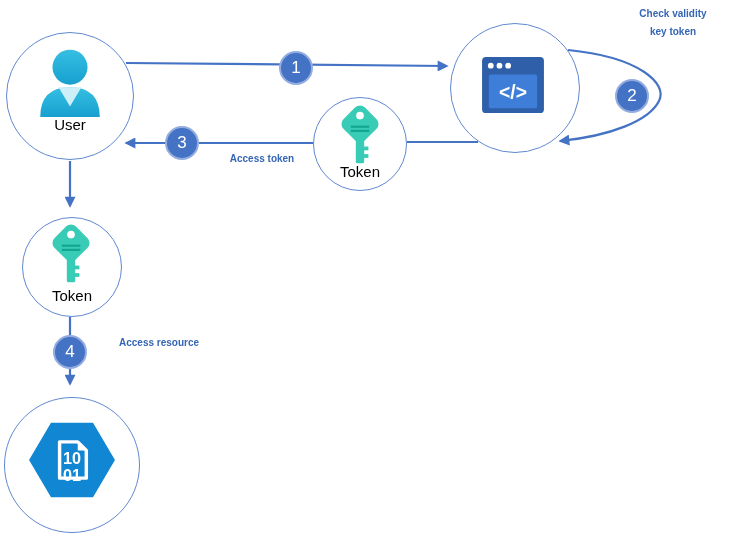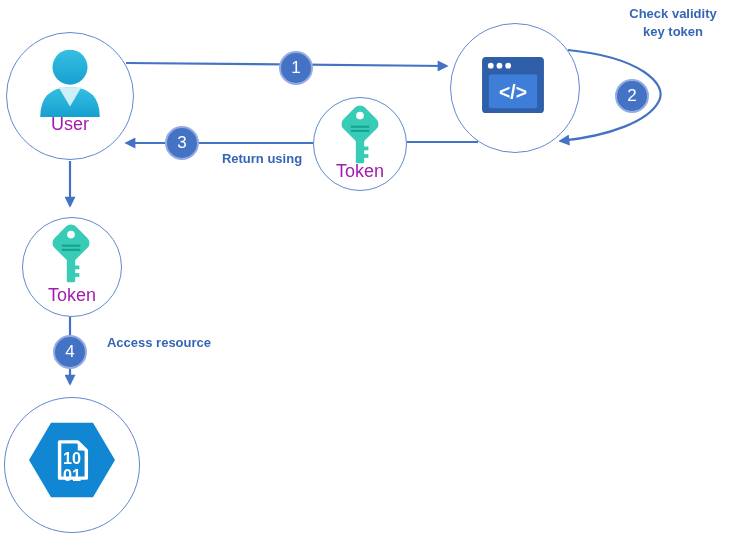--- a/index.html
+++ b/index.html
@@ -5,33 +5,33 @@
   html,body{margin:0;padding:0;background:#fff;}
   .canvas{
     position:relative;width:734px;height:535px;background:#ffffff;
     font-family:"Liberation Sans",sans-serif;overflow:hidden;
   }
   .node{
     position:absolute;border:1.5px solid #6188d2;border-radius:50%;
     background:#ffffff;box-sizing:border-box;
   }
   .node-label{
-    position:absolute;text-align:center;font-size:18px;color:#a21caf;
+    position:absolute;text-align:center;font-size:15px;color:#000000;
     line-height:15px;
   }
   .icon{position:absolute;}
   .arrows{position:absolute;left:0;top:0;pointer-events:none;}
   .badge{
     position:absolute;width:34px;height:34px;border-radius:50%;
     background:#4472c4;border:2px solid #94ace0;box-sizing:border-box;
     color:#ffffff;font-size:17px;display:flex;align-items:center;
     justify-content:center;
   }
   .annot{
-    position:absolute;font-weight:bold;font-size:13px;color:#3566b5;
+    position:absolute;font-weight:bold;font-size:10px;color:#3566b5;
     text-align:center;line-height:18px;
   }
   .annot span{display:block;}
 </style>
 </head>
 <body>
 
 <div class="canvas">
 
   <div class="node" style="left:6px;top:32px;width:128px;height:128px;"></div>
@@ -130,19 +130,19 @@
   <div class="badge" style="left:53px;top:335px;">
     <span>4</span>
   </div>
 
 
   <div class="annot" style="left:612px;top:5px;width:122px;">
     <span>Check validity</span>
     <span>key token</span>
   </div>
 
-  <div class="annot" style="left:212px;top:150px;width:100px;">Return using</div>
+  <div class="annot" style="left:212px;top:150px;width:100px;">Access token</div>
 
   <div class="annot" style="left:100px;top:334px;width:118px;">
     <span>Access resource</span>
   </div>
 
 </div>
 
 </body></html>

